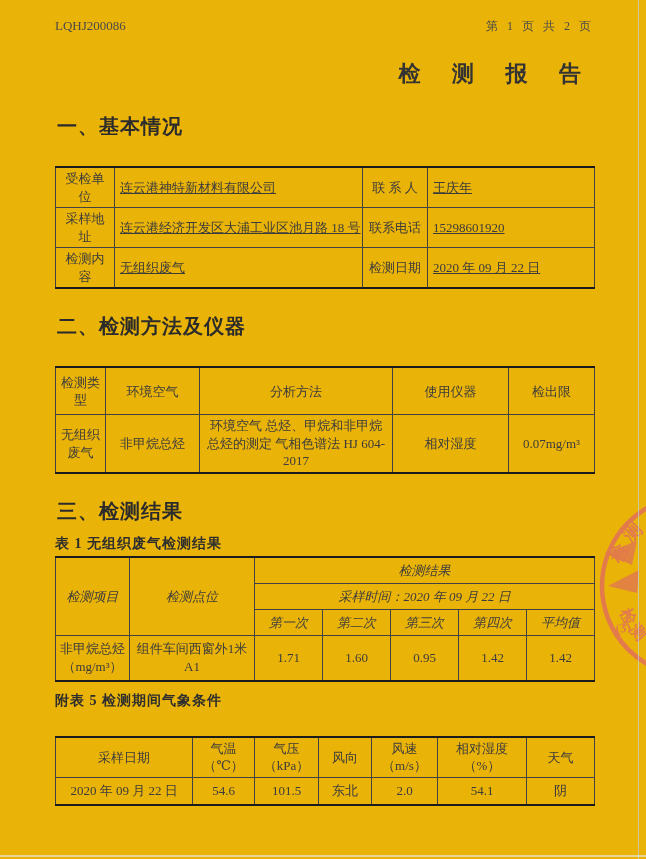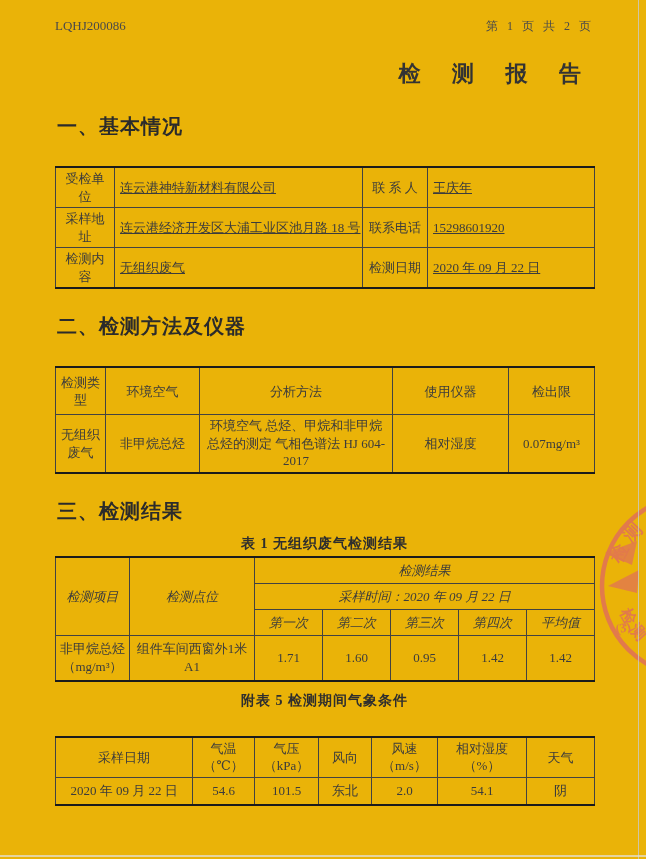--- a/index.html
+++ b/index.html
@@ -66,21 +66,20 @@
   .t1 td{ height:27px; }
   .t1 td.val{ text-align:left; padding-left:5px; white-space:nowrap; overflow:hidden;text-decoration:underline; }
   
   .t2 tr.hdr td{ height:42px; }
   .t2 tr.data td{ height:48px; }
   
   .t3{ margin-top:3px; }
   .t3 tr.h td{ height:21px;font-style:italic; }
   .t3 tr.data td{ height:40px; }
   .caption{
-    text-align:center;
     font-size:14px; font-weight:bold; color:#2e2e2e;
     margin:10px 0 0 0;
     width:539px;
     letter-spacing:1px;
   }
   
   .t4 tr td{ height:22px; }
   .unit-line{ font-size:13px; }
   
   .stamp{

